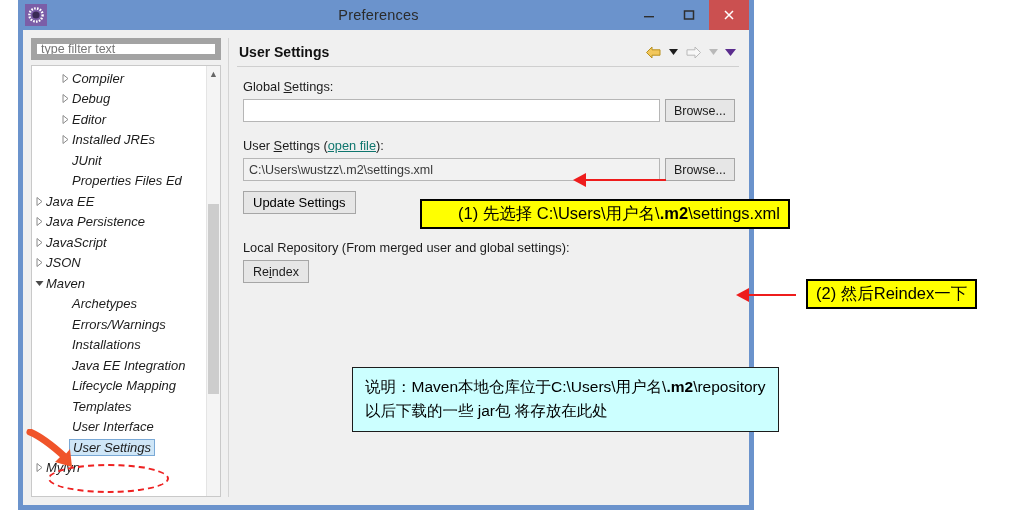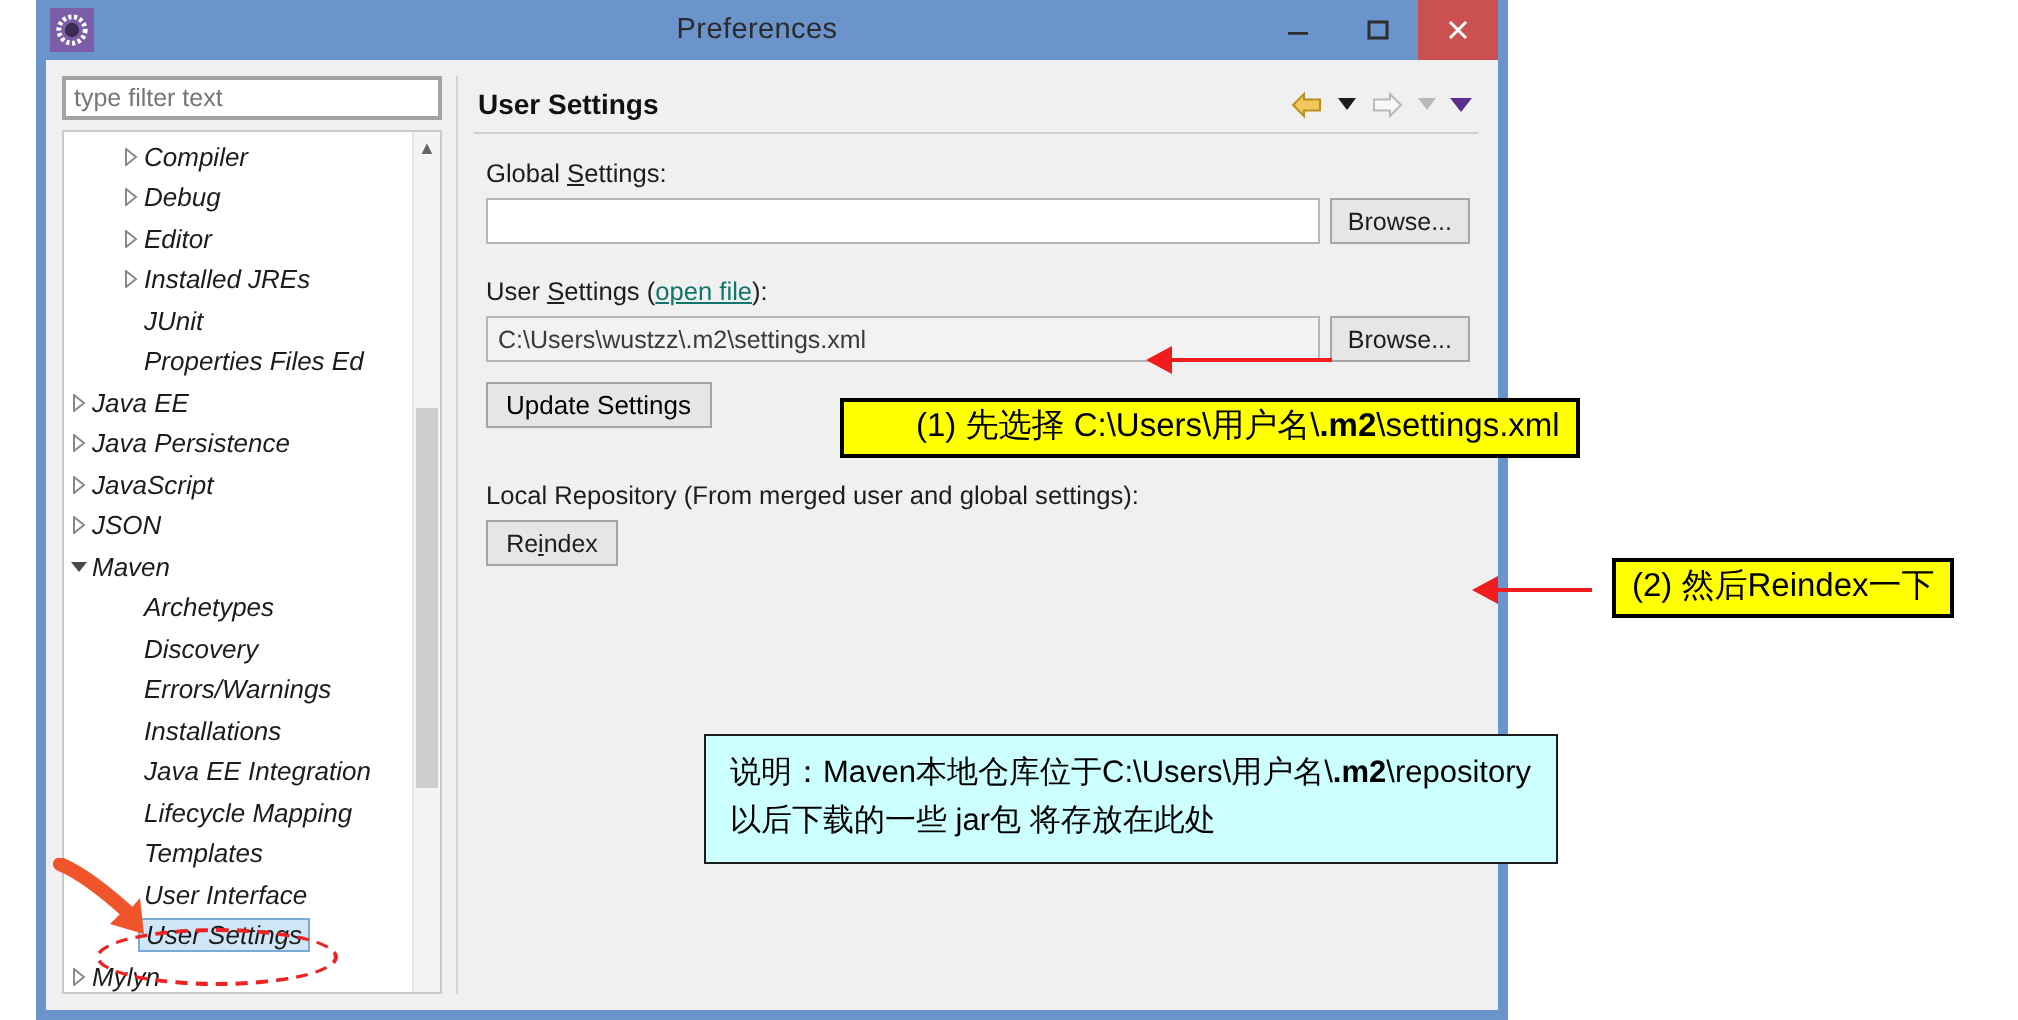--- a/index.html
+++ b/index.html
@@ -65,21 +65,21 @@
     gap: 7px;
   }
 
   
   #left-pane {
     width: 190px;
     display: flex; flex-direction: column;
   }
   #filter-input {
     height: 22px;
-    border: 2px solid #a3a3a3;
+    border: 6px solid #a3a3a3;
     background: #ffffff;
     font-size: 12.5px;
     color: #8a8a8a;
     padding: 2px 4px;
     font-family: "Liberation Sans", sans-serif;
     outline: none;
   }
   #tree-wrap {
     position: relative;
     flex: 1;
@@ -357,24 +357,20 @@
                 <span class="arrow">
                   <svg width="9" height="7" viewBox="0 0 9 7">
                     <path d="M0.5 1 L8.5 1 L4.5 6 Z" fill="#4a4a4a"></path>
                   </svg>
                 </span>
                 <span class="lbl">Maven</span>
               </div>
               <div class="tnode lvl2">
                 <span class="arrow"></span>
                 <span class="lbl">Archetypes</span>
-              </div>
-              <div class="tnode lvl2">
-                <span class="arrow"></span>
-                <span class="lbl">Discovery</span>
               </div>
               <div class="tnode lvl2">
                 <span class="arrow"></span>
                 <span class="lbl">Errors/Warnings</span>
               </div>
               <div class="tnode lvl2">
                 <span class="arrow"></span>
                 <span class="lbl">Installations</span>
               </div>
               <div class="tnode lvl2">

